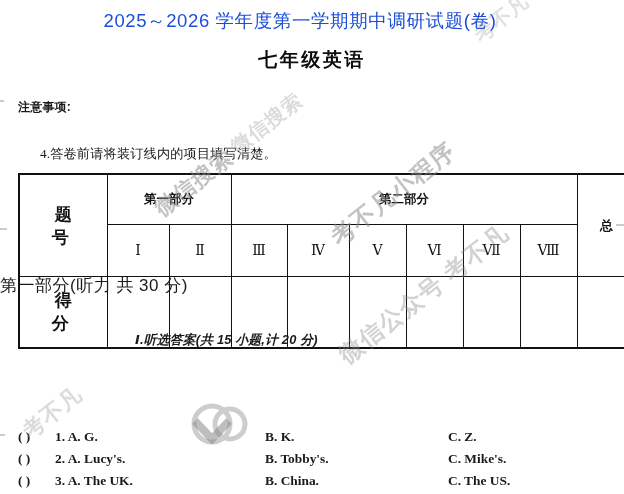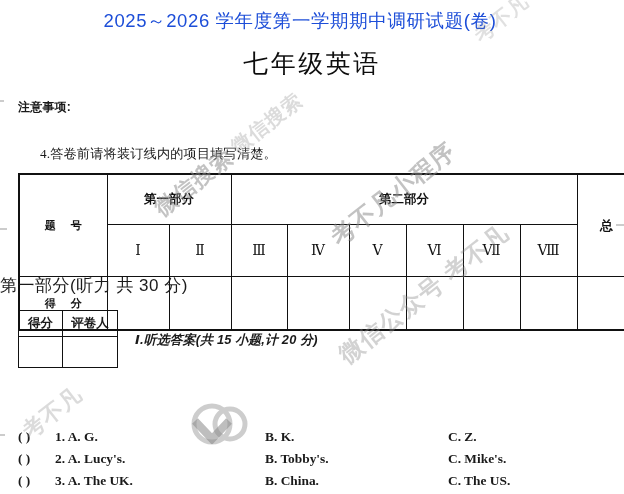--- a/index.html
+++ b/index.html
@@ -36,22 +36,22 @@
     letter-spacing: 0.6px;
     color: #1d4ed8;
   }
   .doc-subtitle {
     position: absolute;
     top: 47px;
     left: 0;
     width: 624px;
     text-align: center;
     font-family: "Liberation Sans", "DejaVu Sans", sans-serif;
-    font-weight: normal;
-    font-size: 25px;
+    font-weight: bold;
+    font-size: 19px;
     letter-spacing: 2.5px;
     color: #0d0d0d;
   }
 
   
   .notice-heading {
     position: absolute;
     top: 99px;
     left: 18px;
     font-family: "Liberation Sans", "DejaVu Sans", sans-serif;
@@ -92,21 +92,21 @@
     height: 25px;
     font-size: 12.5px;
   }
   .score-table td.roman {
     height: 27px;
     font-family: "Liberation Serif", "DejaVu Serif", serif;
     font-size: 14px;
     font-weight: normal;
   }
   .score-table td.rowlabel {
-    font-size: 11px;
+    font-size: 17px;
     letter-spacing: 6px;
     text-indent: 6px;
   }
   .score-table td.blankcell { height: 28px; }
   .score-table td.total-head {
     font-size: 13px;
     letter-spacing: 5px;
     text-indent: 5px;
   }
   .score-table .outer-l { border-left-width: 2px; }
@@ -288,36 +288,20 @@
         <td class="blankcell outer-b"></td>
         <td class="blankcell outer-b"></td>
         <td class="blankcell outer-b"></td>
         <td class="blankcell outer-b outer-r"></td>
       </tr>
     </tbody>
   </table>
 
   <div class="part-heading">第一部分(听力  共 30 分)</div>
 
-  <table class="grader-box">
-    <colgroup>
-        <col style="width:44px">
-        <col style="width:55px">
-      </colgroup>
-    <tbody>
-      <tr>
-        <td class="head">得分</td>
-        <td class="head">评卷人</td>
-      </tr>
-      <tr>
-        <td class="blank"></td>
-        <td class="blank"></td>
-      </tr>
-    </tbody>
-  </table>
 
   <div class="section-label">Ⅰ.听选答案(共 15 小题,计 20 分)</div>
 
 
   <div class="q-row" style="top:429px;">
     <span class="paren"><span>(        )</span></span>
     <span class="optA"><span>1.</span> <span>A. G.</span></span>
     <span class="optB">B. K.</span>
     <span class="optC">C. Z.</span>
   </div>

